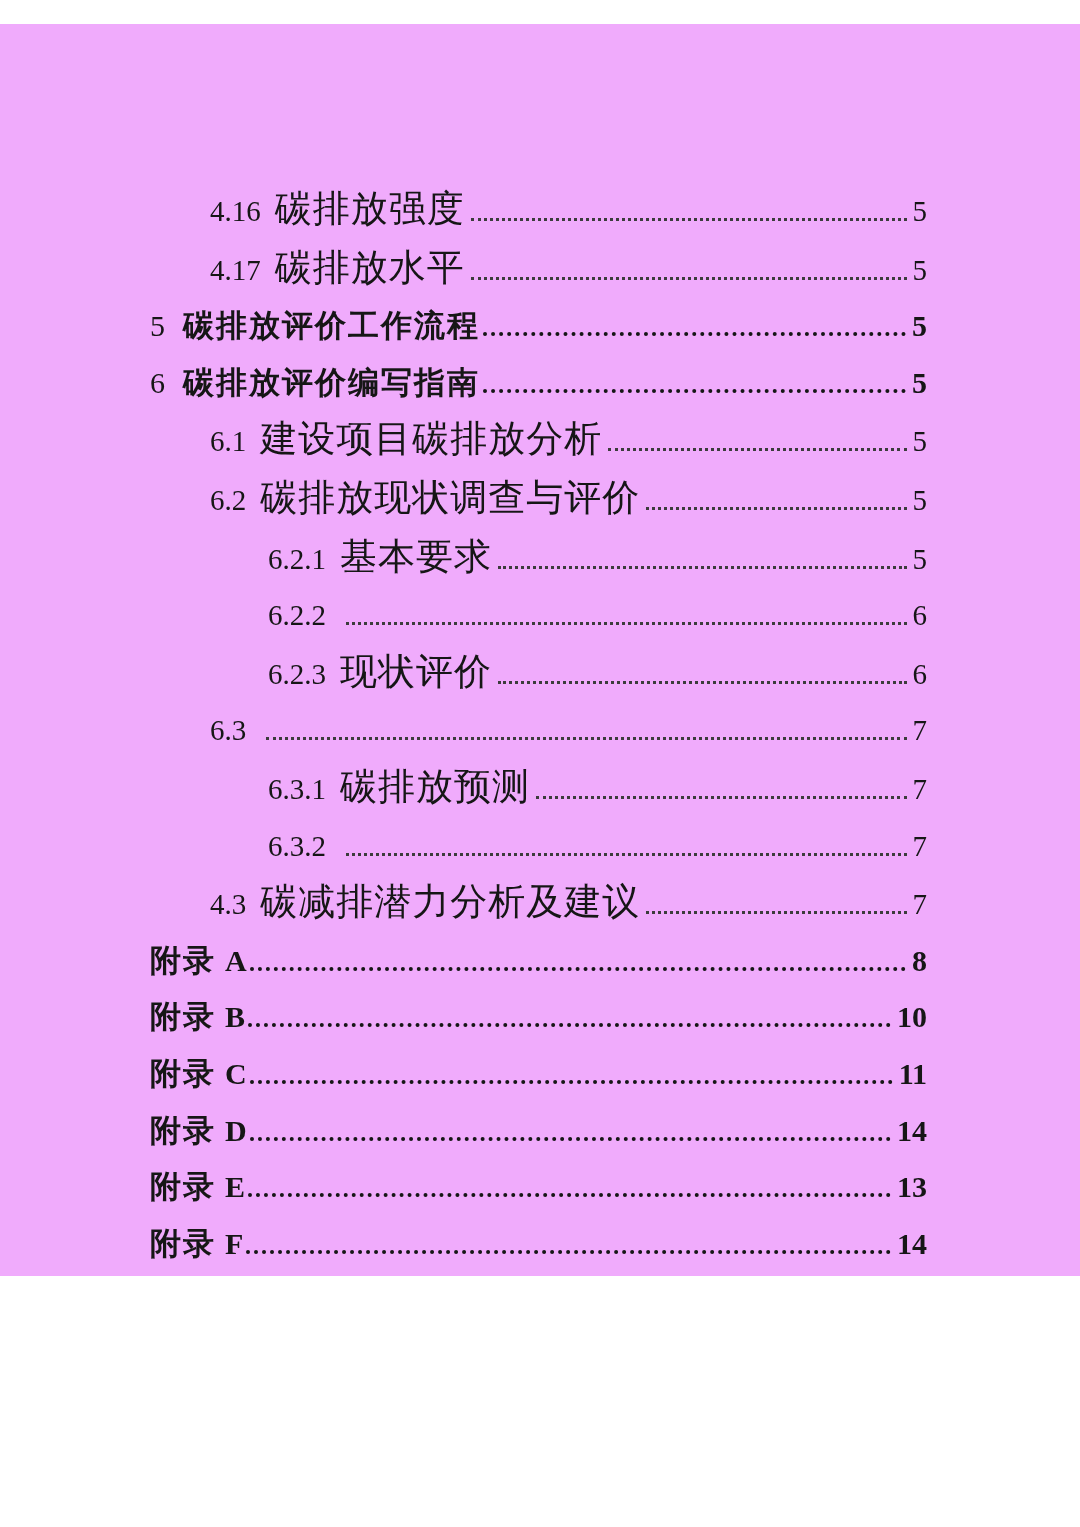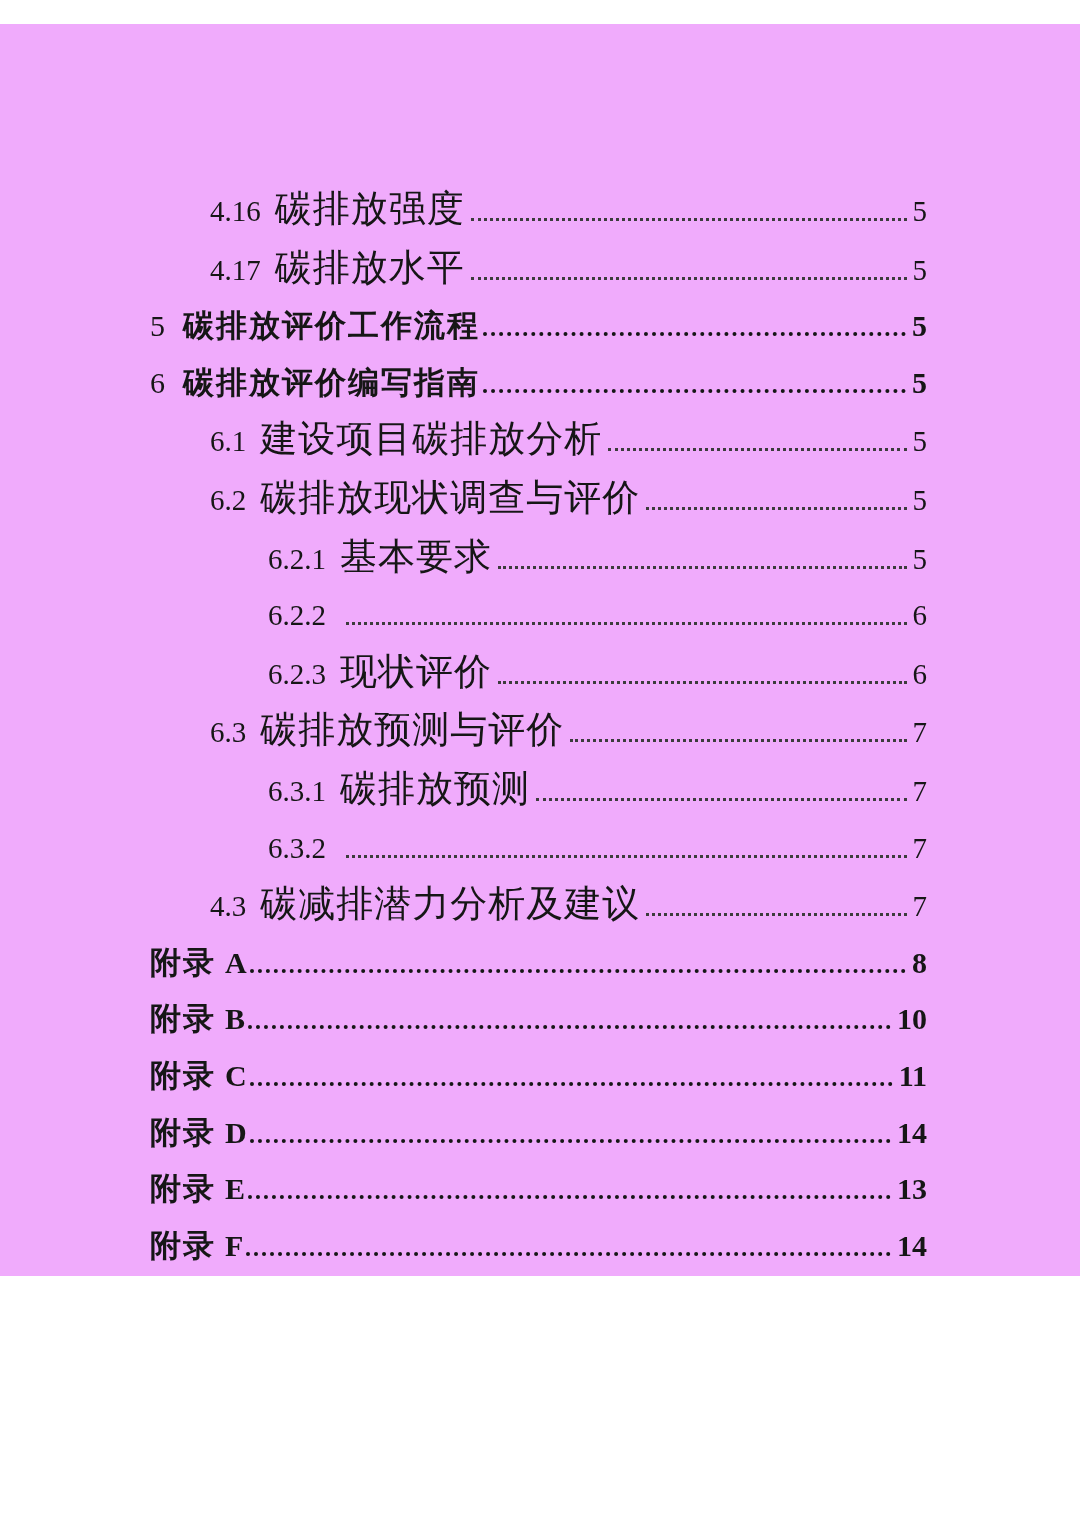--- a/index.html
+++ b/index.html
@@ -145,21 +145,20 @@
         <span class="t-page">6</span>
       </div>
       <div class="toc-row lv2">
         <span class="t-num">6.2.3</span>
         <span class="t-title">现状评价</span>
         <span class="leader"></span>
         <span class="t-page">6</span>
       </div>
       <div class="toc-row lv1">
         <span class="t-num">6.3</span>
-        <span class="t-title">碳排放预测与评价</span>
         <span class="leader"></span>
         <span class="t-page">7</span>
       </div>
       <div class="toc-row lv2">
         <span class="t-num">6.3.1</span>
         <span class="t-title">碳排放预测</span>
         <span class="leader"></span>
         <span class="t-page">7</span>
       </div>
       <div class="toc-row lv2">

